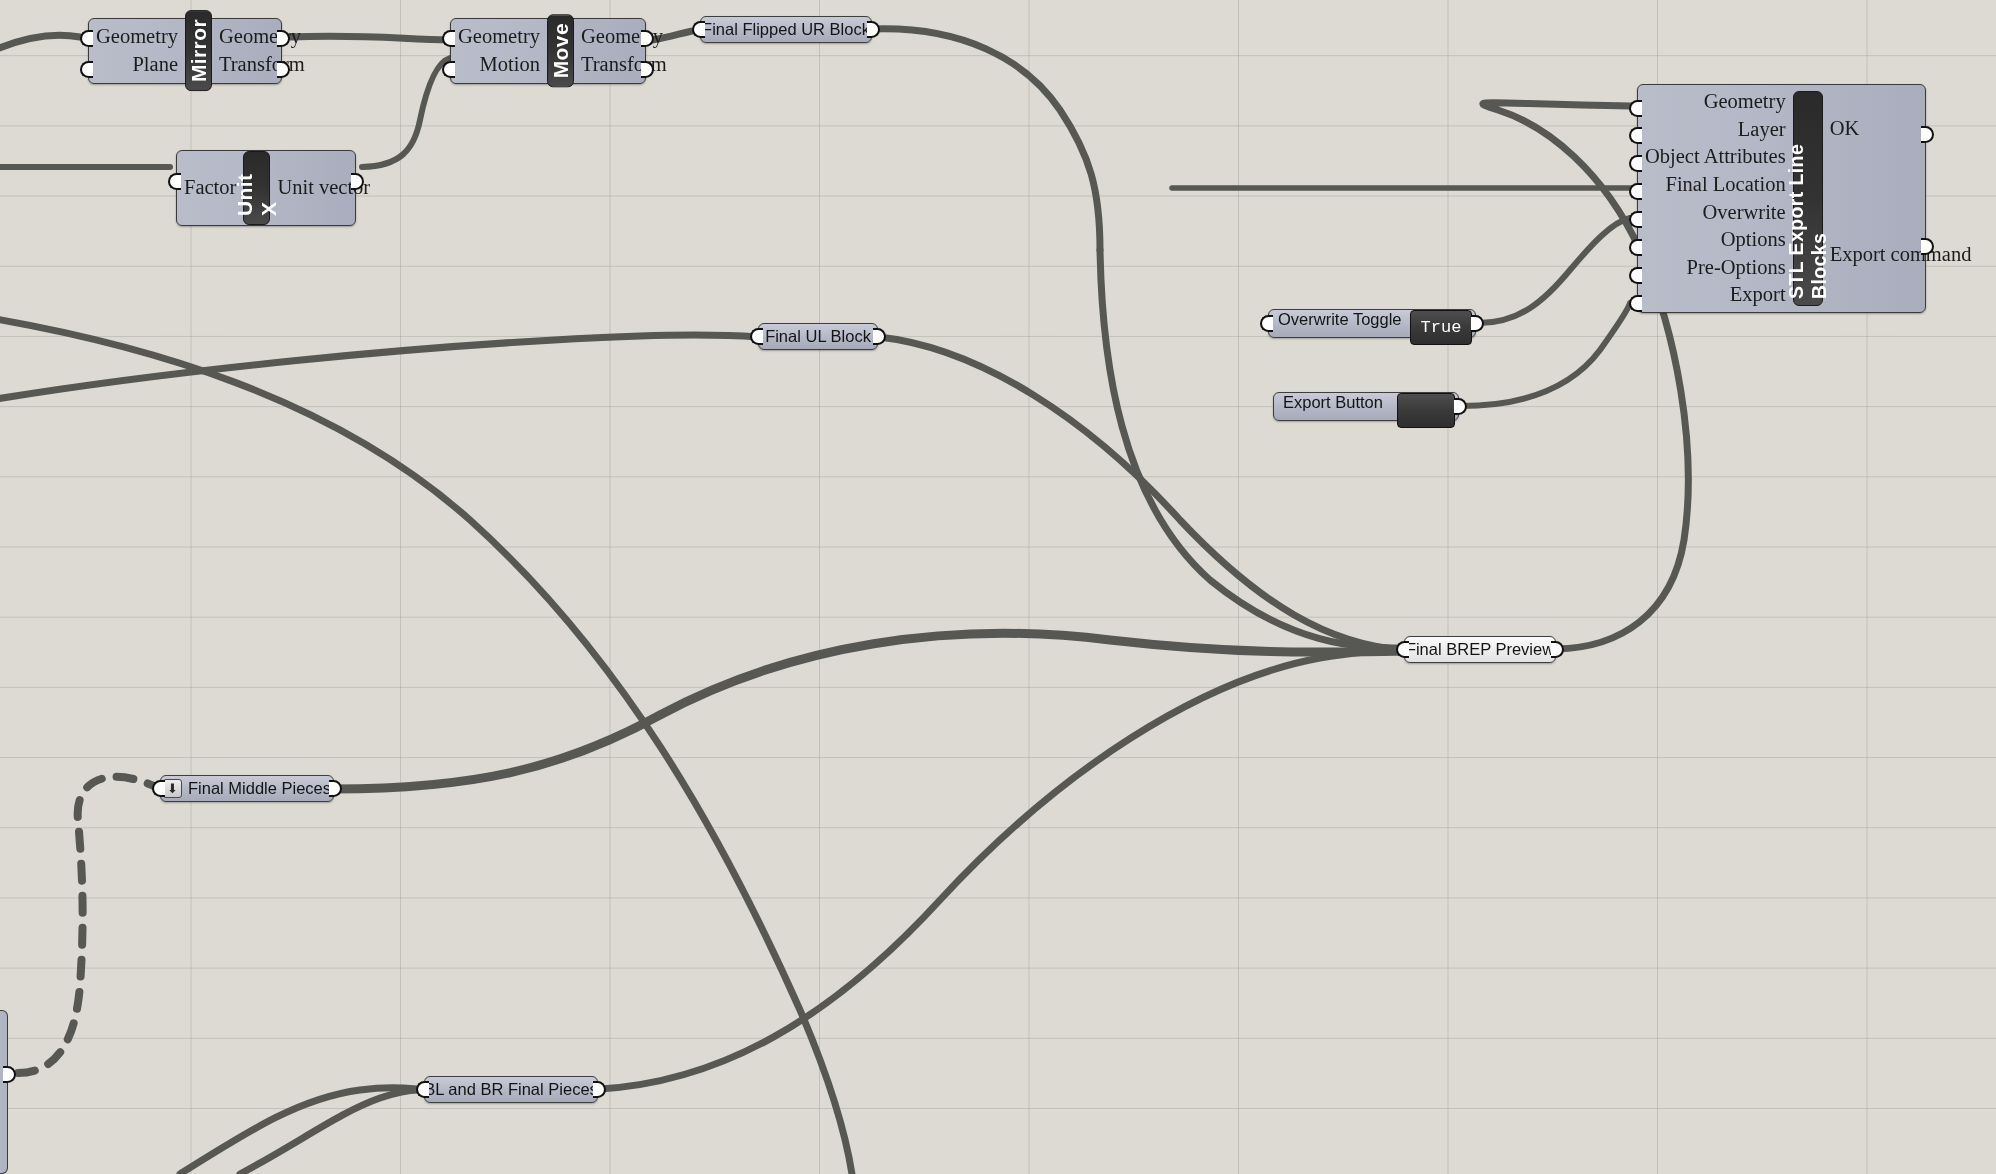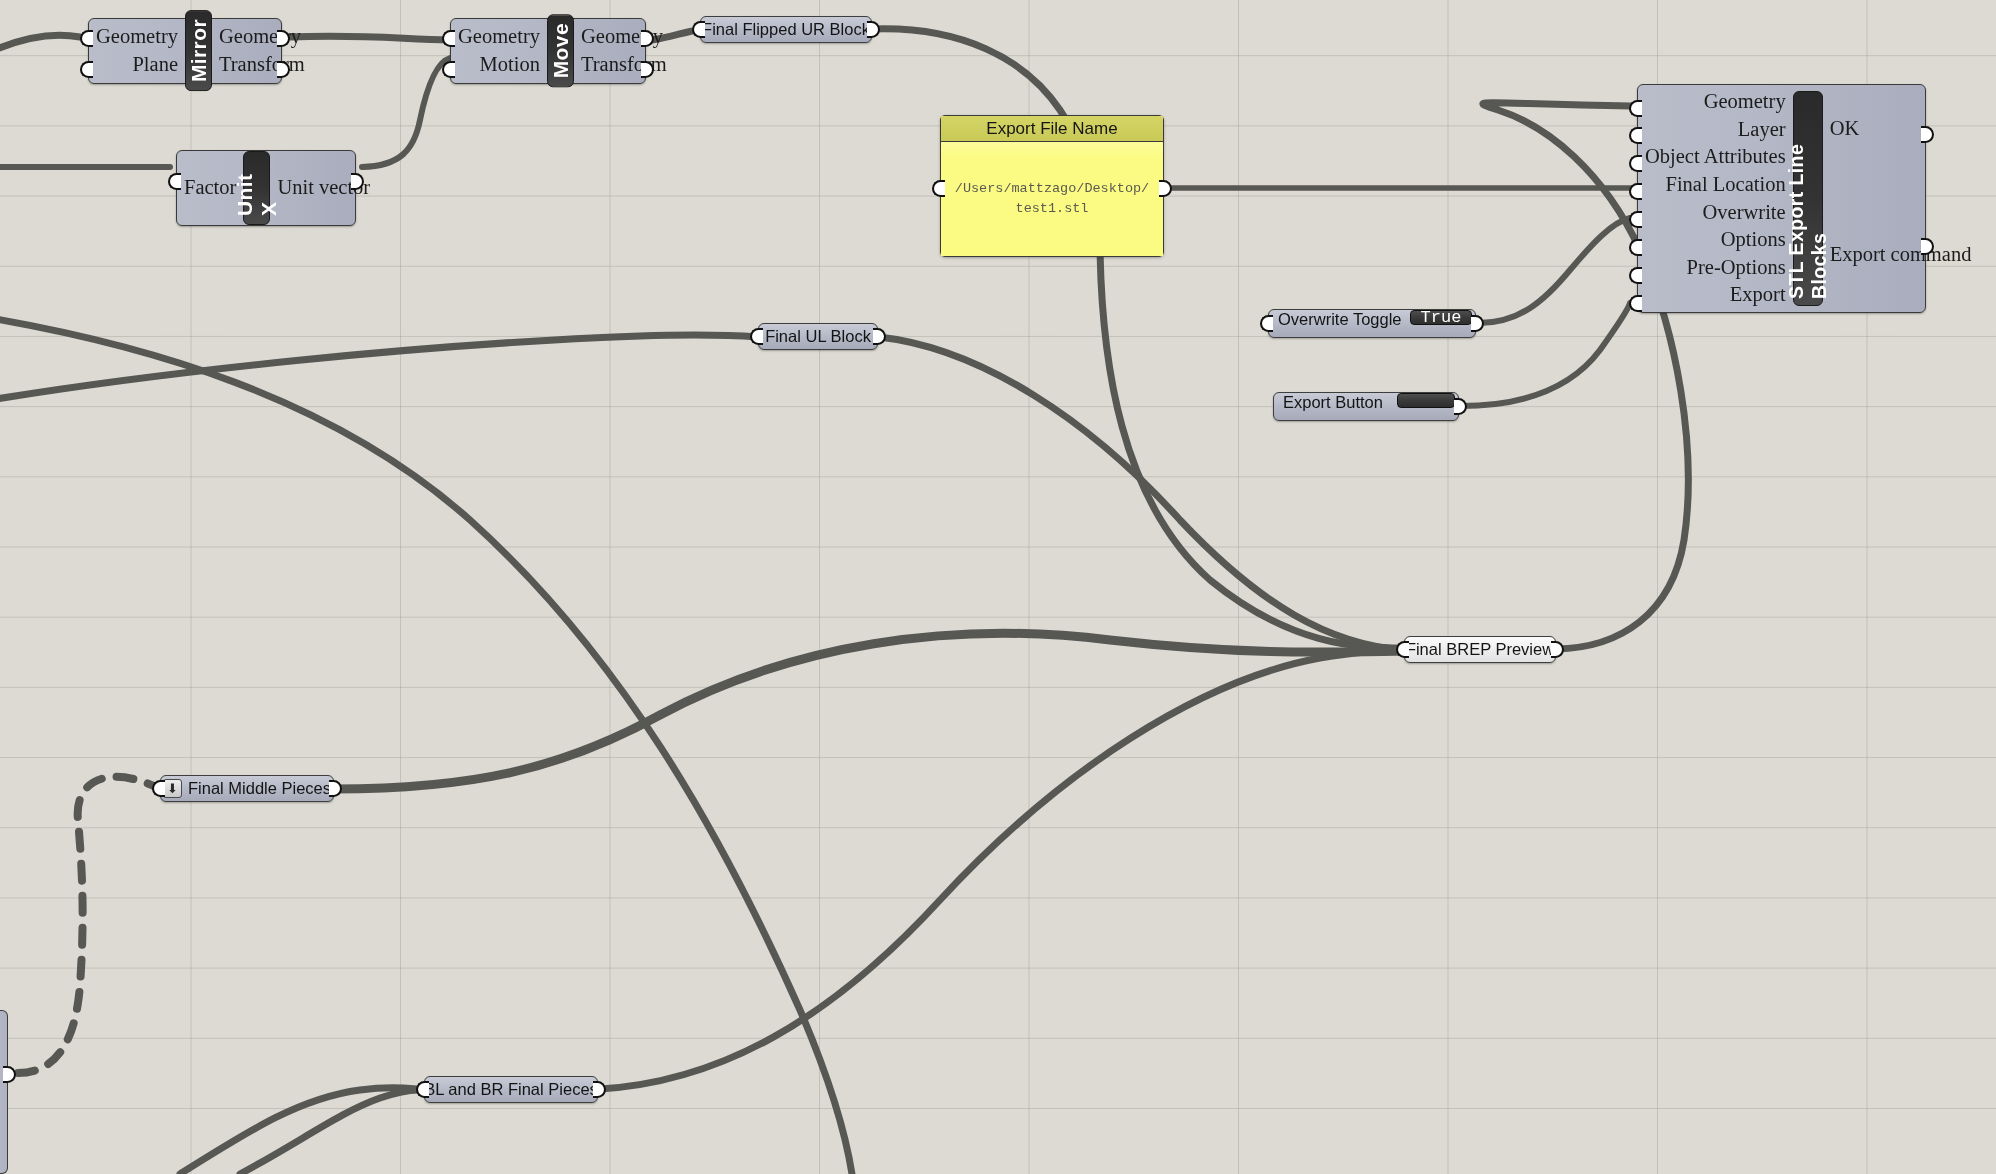--- a/index.html
+++ b/index.html
@@ -183,21 +183,21 @@
     display: flex;
     align-items: flex-start;
     padding: 0 0 0 9px;
     font-size: 16.5px;
     color: #141414;
     white-space: nowrap;
   }
   .widget .wlabel { flex: 1 1 auto; padding-right: 8px; }
   .widget .wvalue {
     flex: 0 0 auto;
-    height: 15px;
+    height: 35px;
     min-width: 62px;
     margin-right: 3px;
     border: 1.5px solid #111;
     border-radius: 4px;
     background: linear-gradient(to bottom, #4e4e4e 0%, #3a3a3a 50%, #2e2e2e 100%);
     color: #ffffff;
     font-family: "Liberation Mono", "DejaVu Sans Mono", monospace;
     font-size: 17px;
     display: flex;
     align-items: center;
@@ -299,26 +299,20 @@
     <div class="port outp" style="top:22px;"></div>
     <div class="side in">
       <div class="param">Factor</div>
     </div>
     <div class="nameplate" style="width:27px;">Unit X</div>
     <div class="side out">
       <div class="param">Unit vector</div>
     </div>
   </div>
 
-  <div class="panel" style="left:940px; top:115px; width:224px; height:142px;">
-    <div class="port inp" style="top:64px;"></div>
-    <div class="port outp" style="top:64px;"></div>
-    <div class="phead">Export File Name</div>
-    <div class="pbody">/Users/mattzago/Desktop/test1.stl</div>
-  </div>
 
   <div class="comp" style="left:1637px; top:84px; width:289px; height:229px;">
     <div class="port inp" style="top:15px;"></div>
     <div class="port inp" style="top:42px;"></div>
     <div class="port inp" style="top:70px;"></div>
     <div class="port inp" style="top:98px;"></div>
     <div class="port inp" style="top:126px;"></div>
     <div class="port inp" style="top:154px;"></div>
     <div class="port inp" style="top:182px;"></div>
     <div class="port inp" style="top:210px;"></div>

